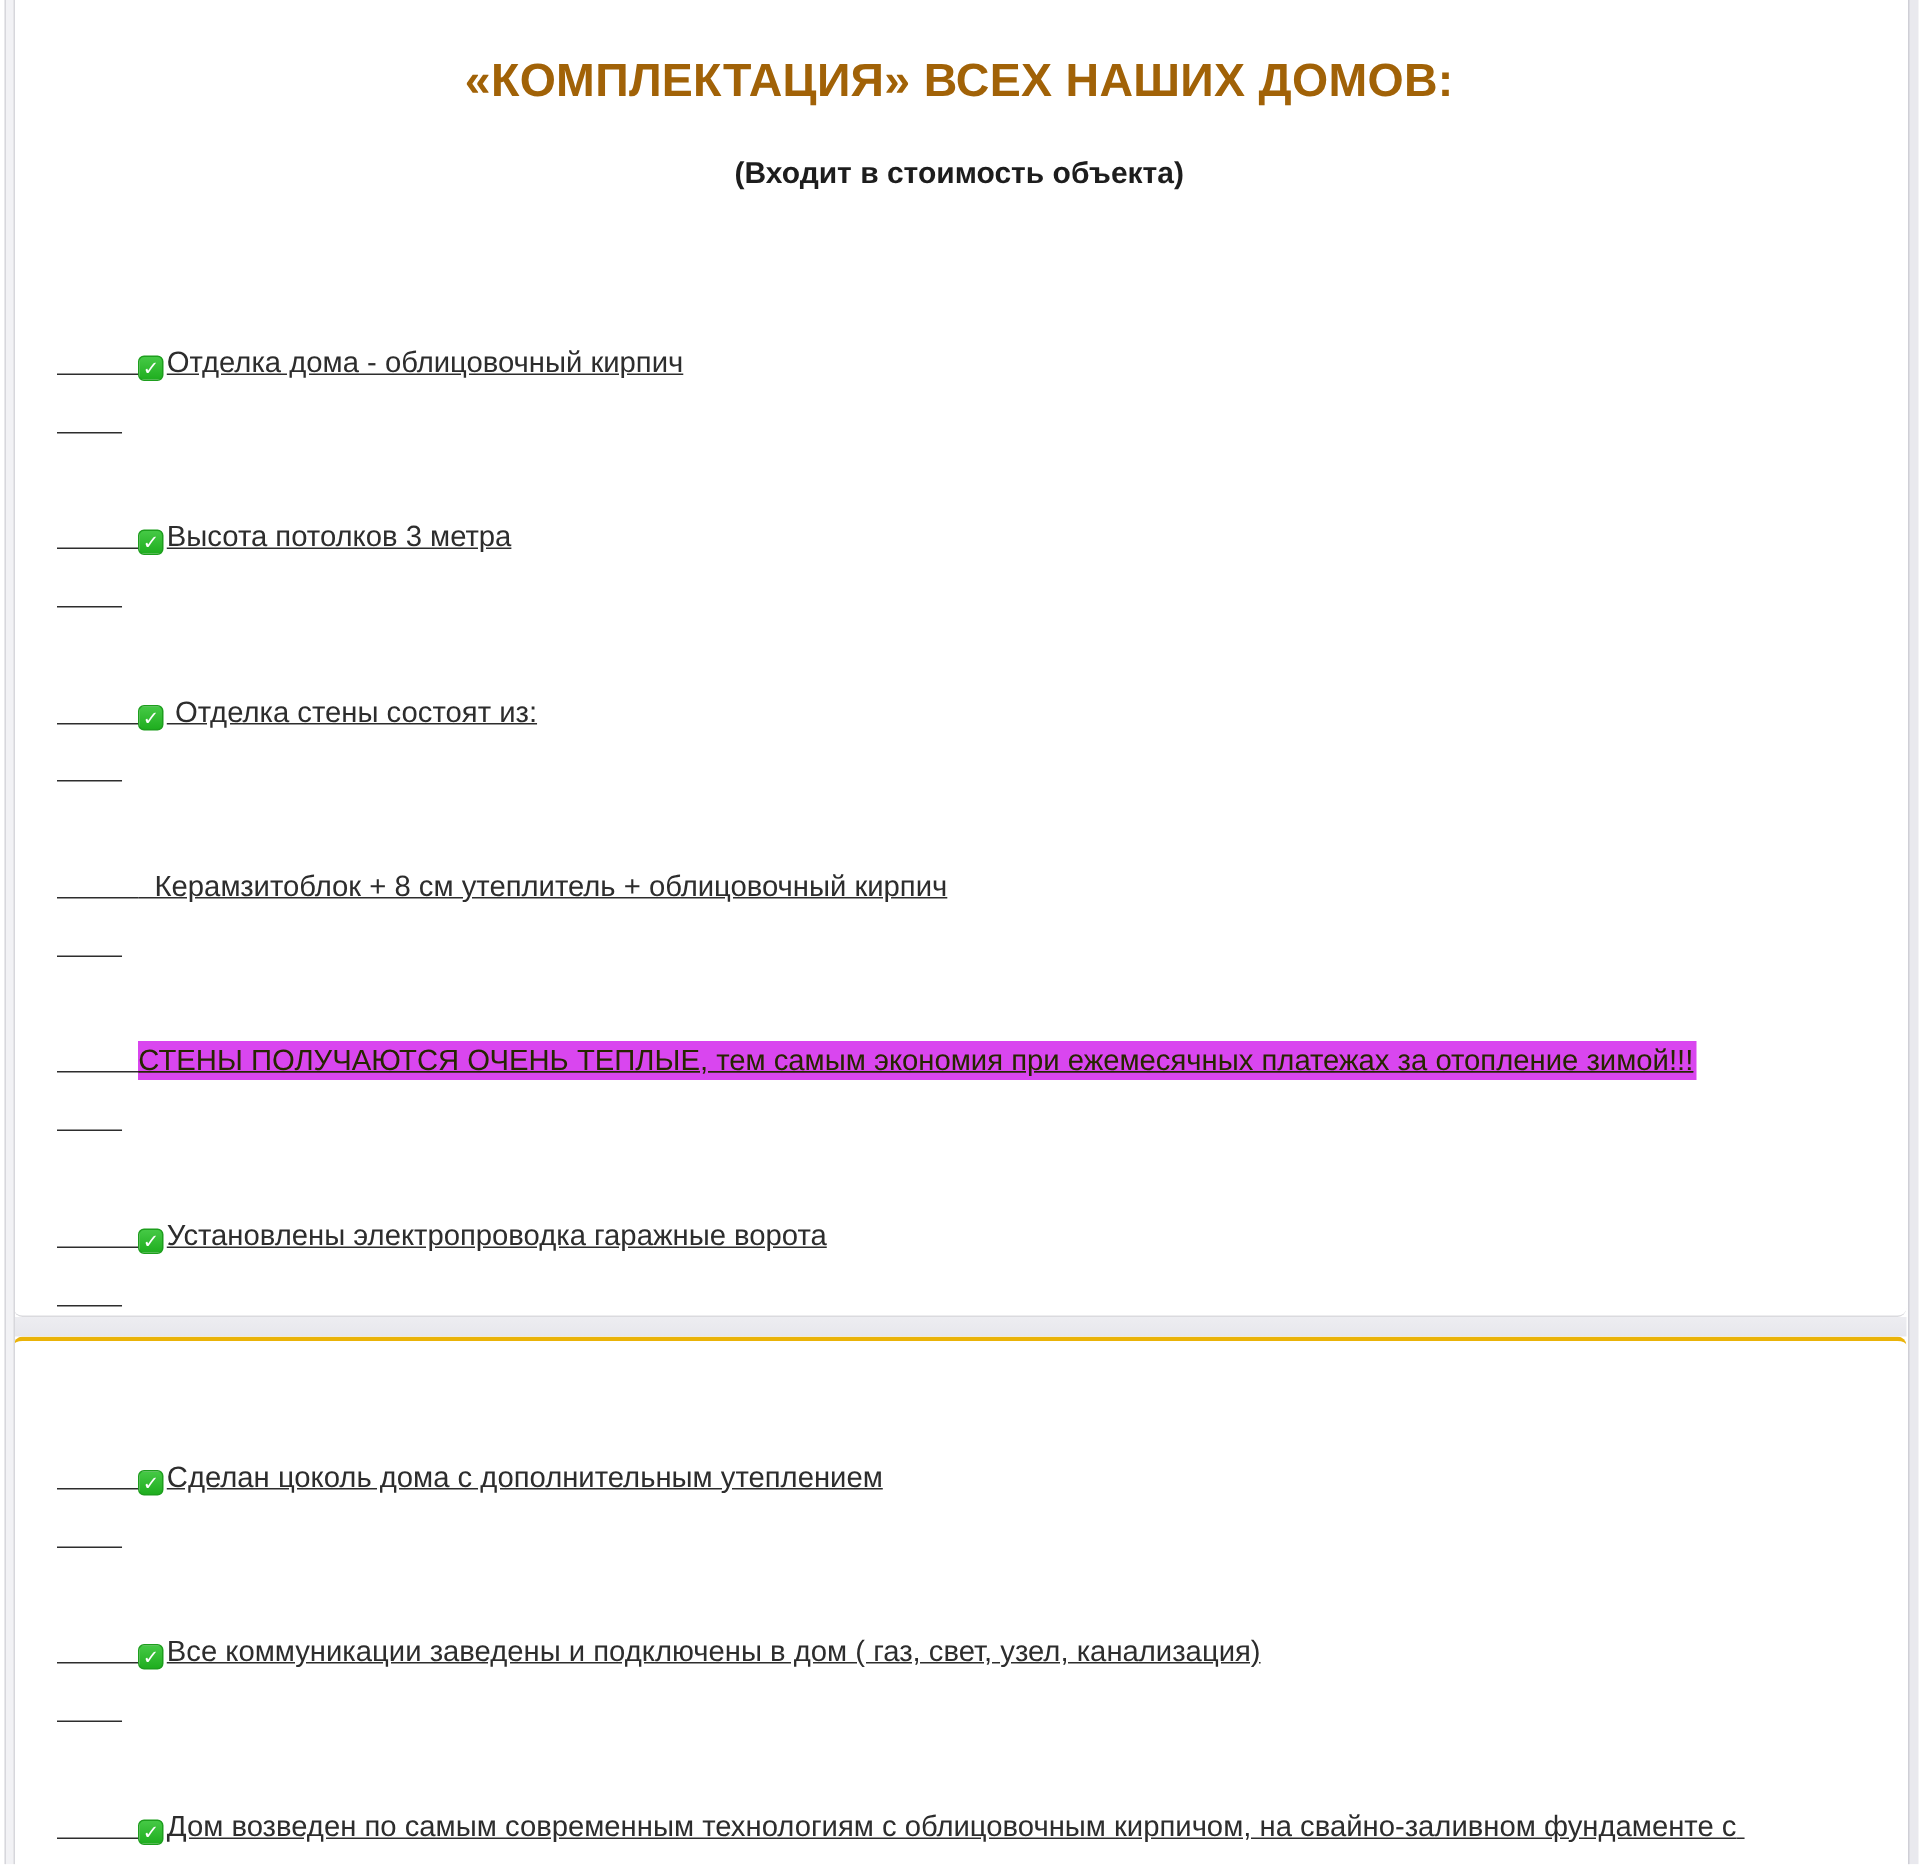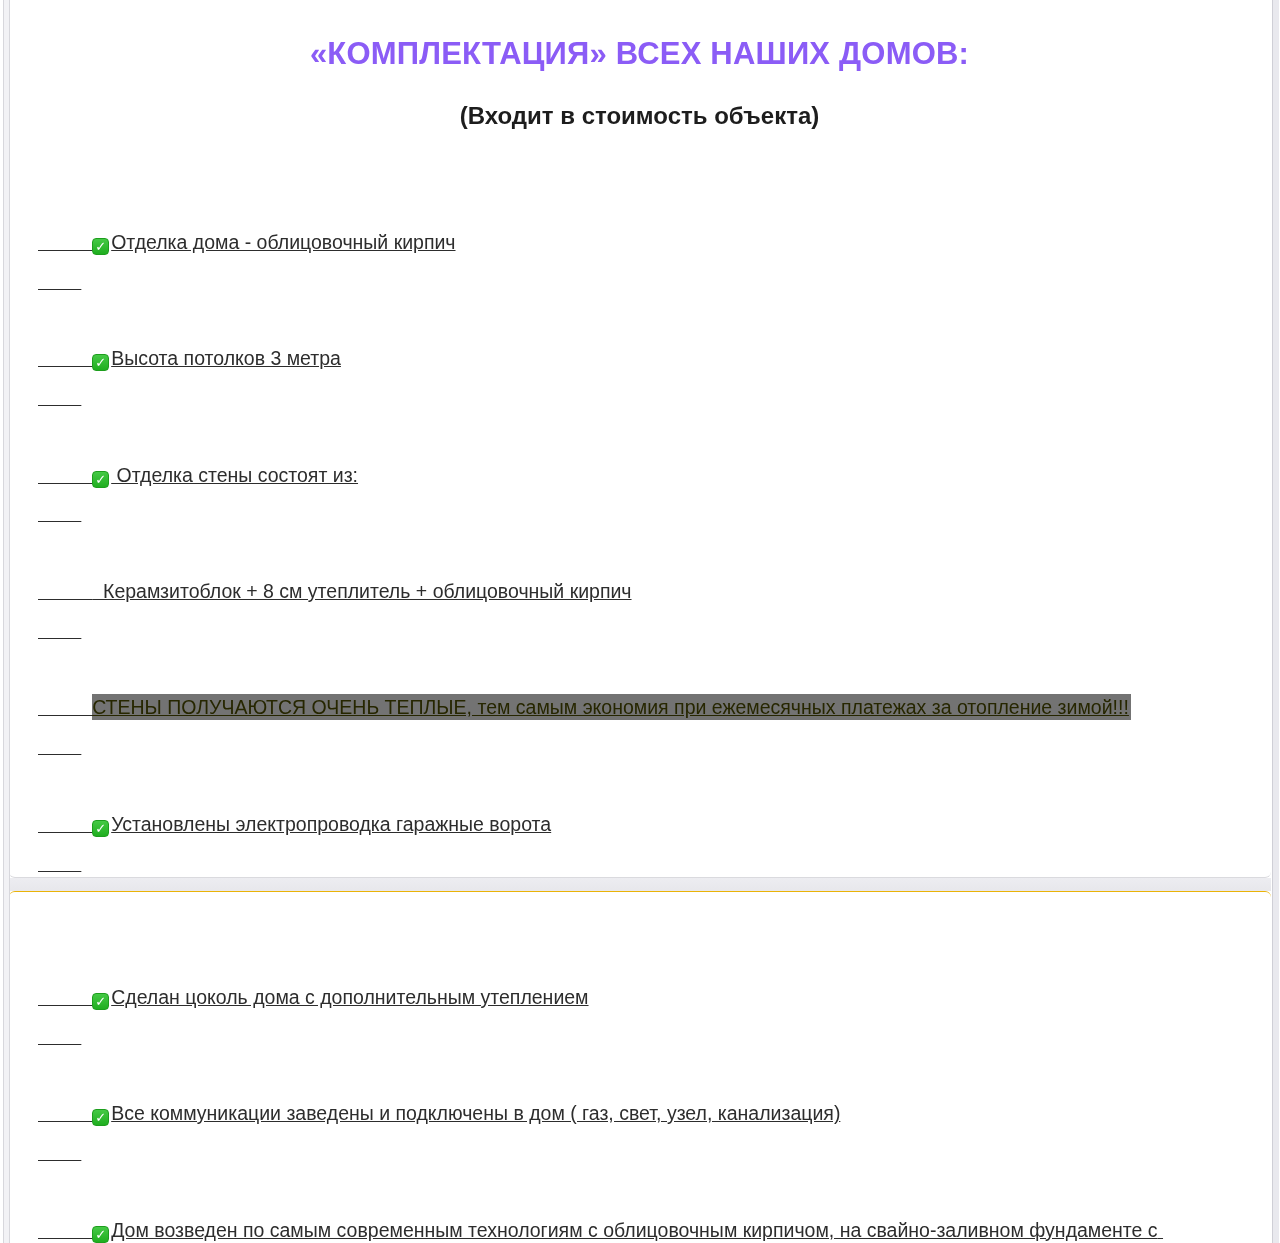--- a/index.html
+++ b/index.html
@@ -42,38 +42,38 @@
     border-bottom: 1px solid #dadade;
     border-radius: 0 0 6px 6px;
   }
   .divider-band {
     height: 13px;
     margin: 0 9px;
     background: linear-gradient(#ededf1, #e7e7ec);
   }
   .card-2 {
     height: 341px;
-    padding: 47px 30px 0 29px;
+    padding: 33px 30px 0 29px;
     box-sizing: border-box;
-    border-top: 1px solid #eab308;
+    border-top: 3px solid #eab308;
     border-radius: 6px 6px 0 0;
   }
   .doc-title {
     margin: 24px 0 0 0;
     text-align: center;
     font-size: 31px;
     font-weight: bold;
     letter-spacing: 0.2px;
-    color: #8b5cf6;
+    color: #a16207;
     line-height: 40px;
   }
   .doc-subtitle {
     margin: 29px 0 0 0;
     text-align: center;
-    font-size: 24px;
+    font-size: 20px;
     font-weight: bold;
     color: #1d1d1d;
     line-height: 26px;
   }
   ul.feature-list {
     list-style: none;
     margin: 0;
     padding: 0;
   }
   .card-1 ul.feature-list { margin-top: 55px; }
@@ -94,21 +94,21 @@
     border: 1px solid #1d9e1d;
     box-sizing: border-box;
     vertical-align: -2px;
     text-align: center;
     color: #ffffff;
     font-size: 13px;
     font-weight: bold;
     line-height: 15px;
   }
   li.type-highlight .txt {
-    background: #737373;
+    background: #d946ef;
     text-decoration: underline;
     color: #262600;
     padding: 2px 2px 2px 0;
   }
 </style>
 </head>
 <body>
 
 <div class="viewport">
   <div class="edge-left"></div>

